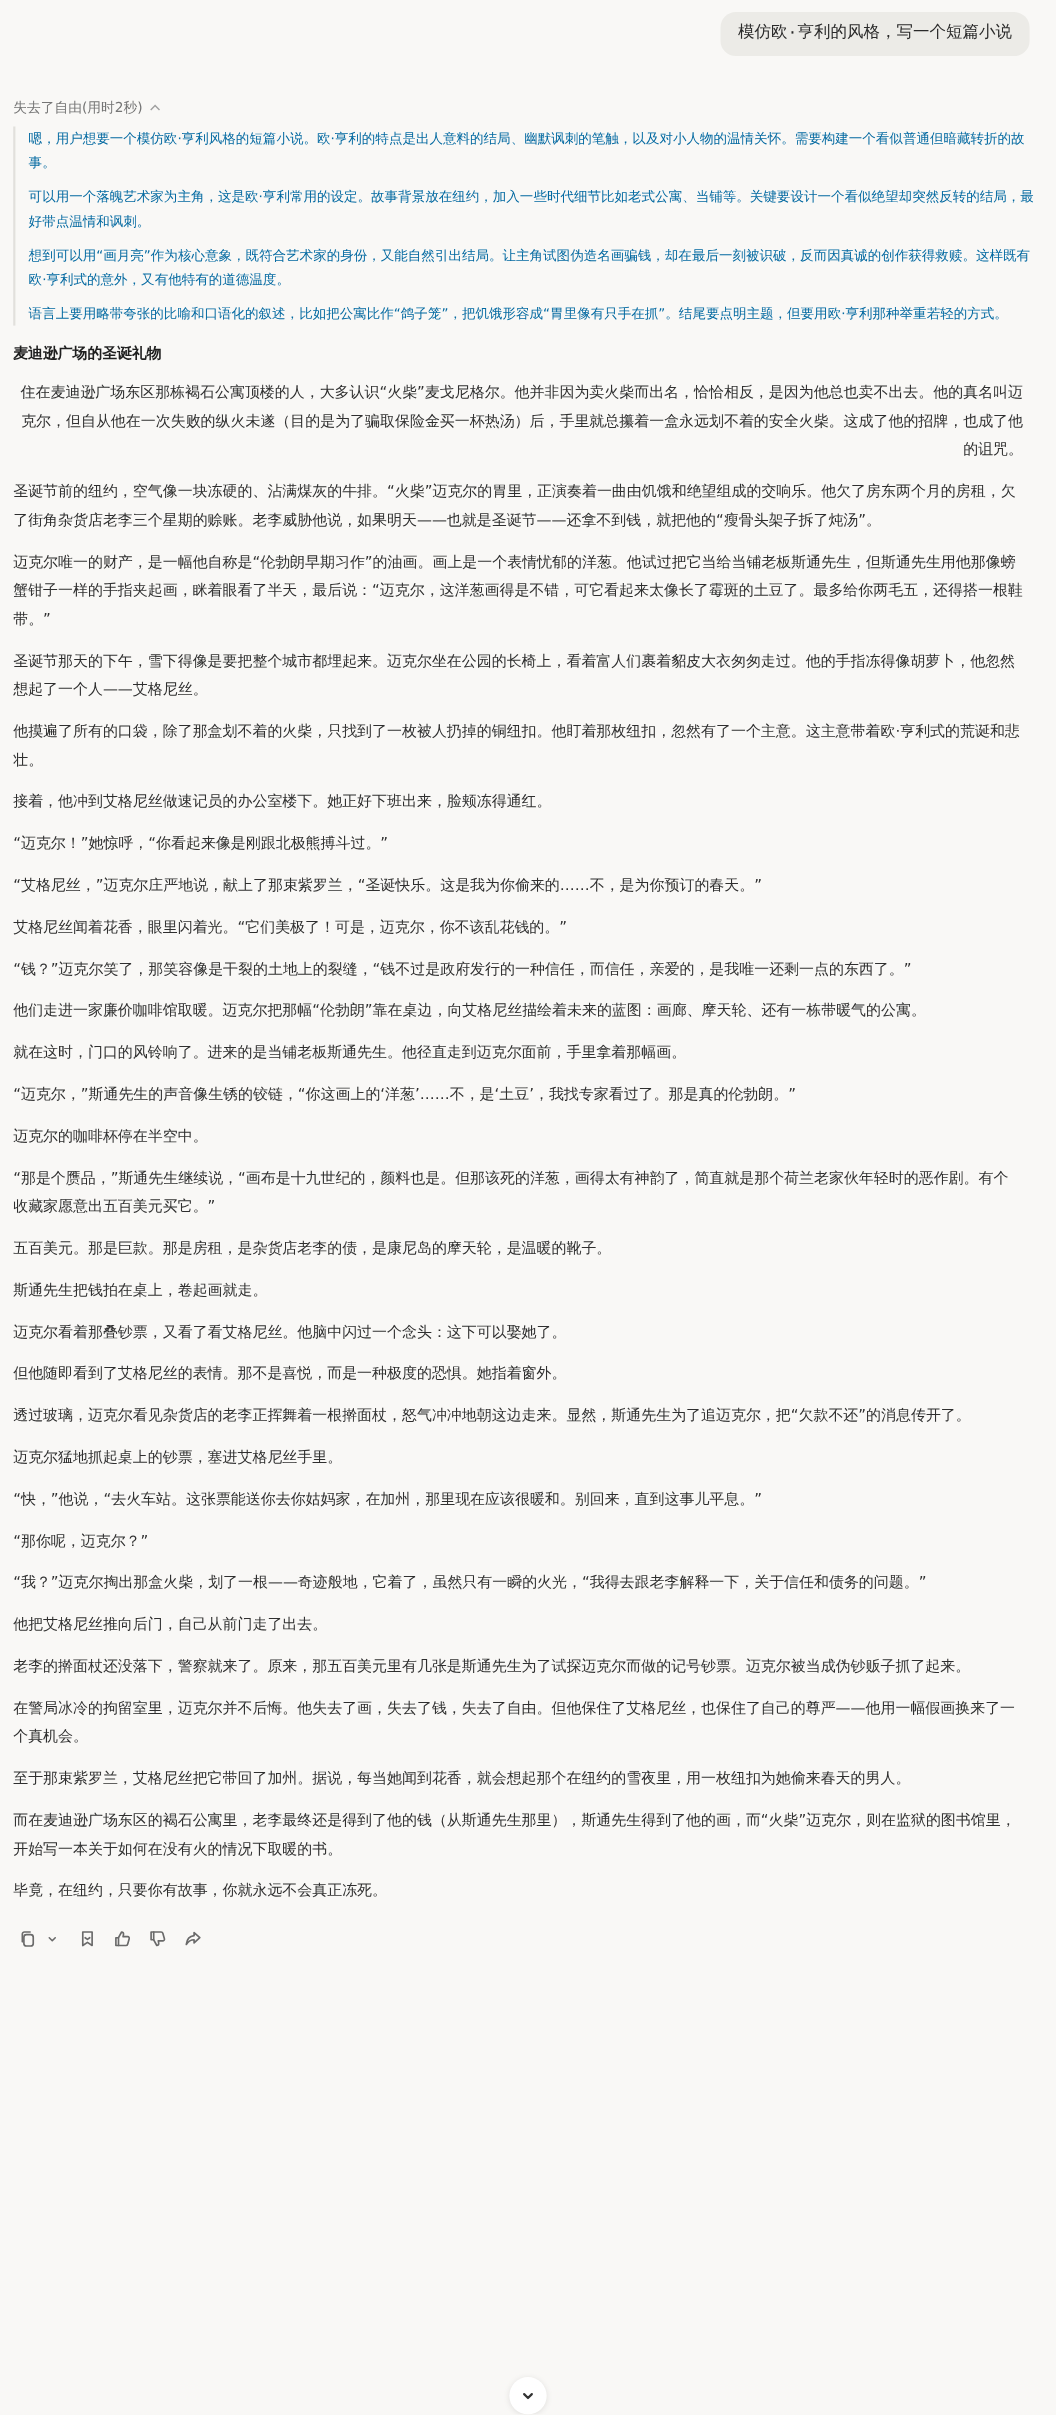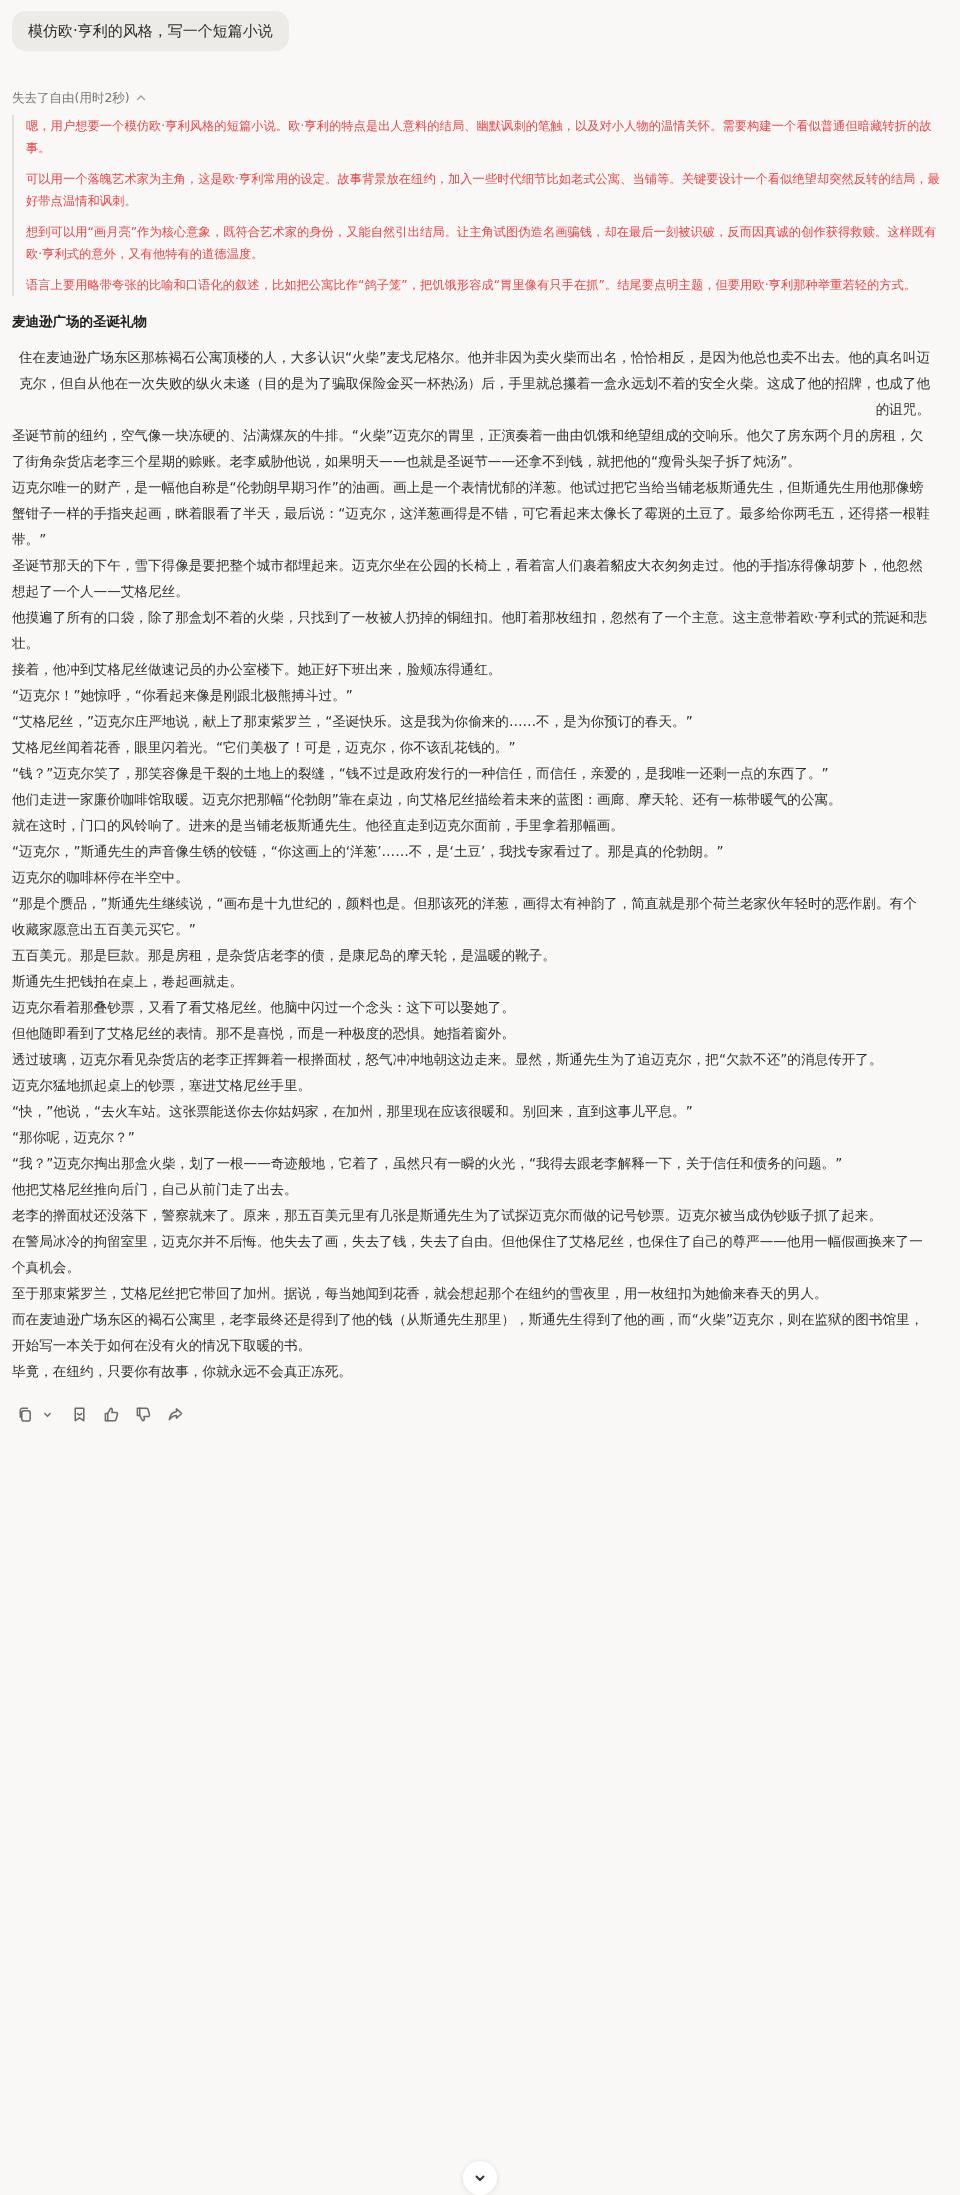--- a/index.html
+++ b/index.html
@@ -5,21 +5,21 @@
   * { box-sizing: border-box; margin: 0; padding: 0; }
   html, body {
     width: 960px;
     background: #f9f8f6;
     font-family: "DejaVu Sans", "Liberation Sans", sans-serif;
     color: #2b2b2b;
   }
   body { position: relative; min-height: 2195px; }
   .page { width: 960px; padding: 0 12px 0 12px; position: relative; }
 
-  .user-row { display: flex; padding-top: 11px; padding-right: 12px; }
+  .user-row { display: flex; justify-content: flex-end; padding-top: 11px; padding-right: 12px; font-family: Liberation Mono, monospace; }
   .user-bubble {
     background: #ecebe7;
     border-radius: 14px;
     padding: 10px 16px;
     font-size: 15px;
     line-height: 20px;
     color: #2a2a2a;
   }
 
   .thinking-header {
@@ -35,36 +35,37 @@
 
   .thinking-body {
     margin-top: 8px;
     border-left: 2px solid #e2e0dc;
     padding-left: 12px;
     padding-right: 6px;
   }
   .thinking-body p {
     font-size: 12.3px;
     line-height: 22px;
-    color: #ef4444;
+    color: #0369a1;
     margin-bottom: 9px;
   }
   .thinking-body p:last-child { margin-bottom: 0; }
 
   .story-title {
     margin-top: 14px;
     font-size: 13.5px;
     font-weight: bold;
     color: #1f1f1f;
     line-height: 22px;
   }
   .story p {
     font-size: 13.6px;
     line-height: 26px;
     color: #2f2f2f;
+    margin-top: 12px;
     padding-right: 18px;
   }
   .story p:first-child { margin-top: 12px; text-align: right; }
 
   .actions {
     display: flex;
     align-items: center;
     gap: 14px;
     margin-top: 18px;
     margin-left: 4px;

